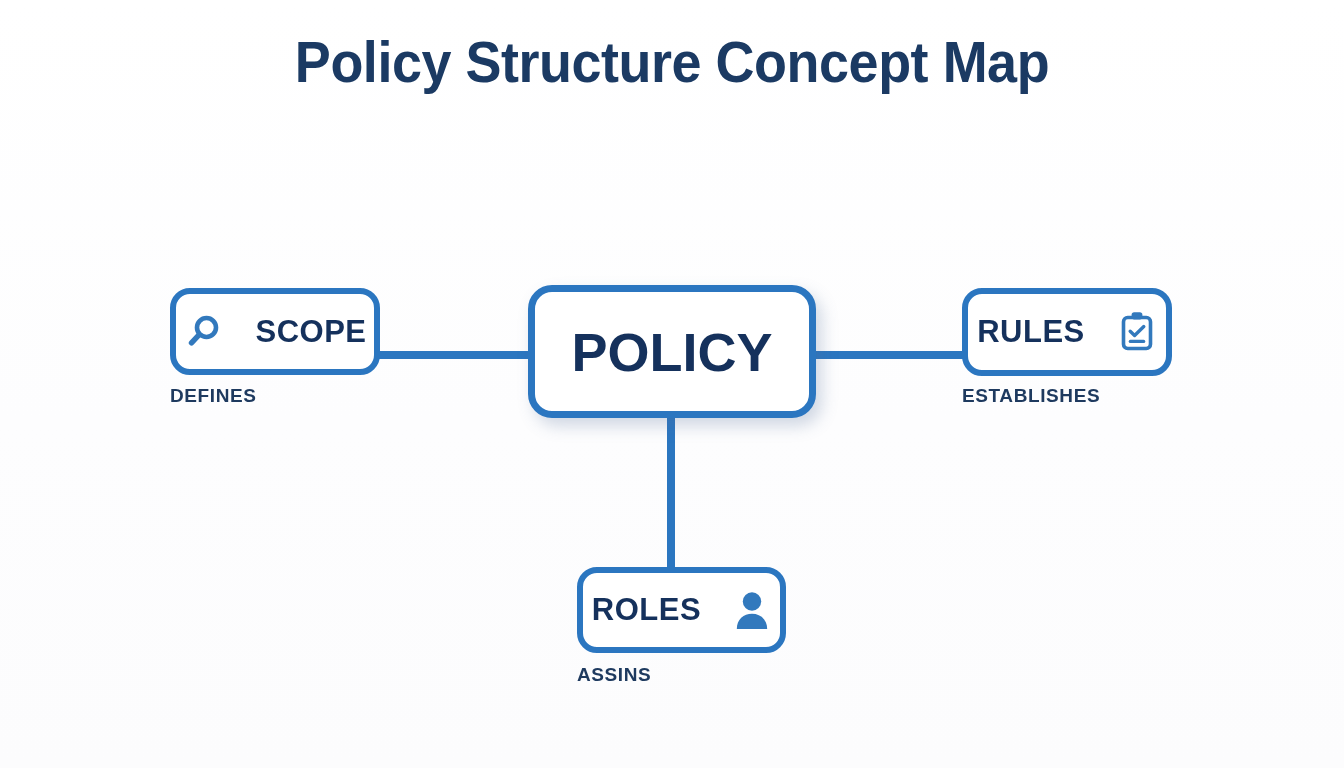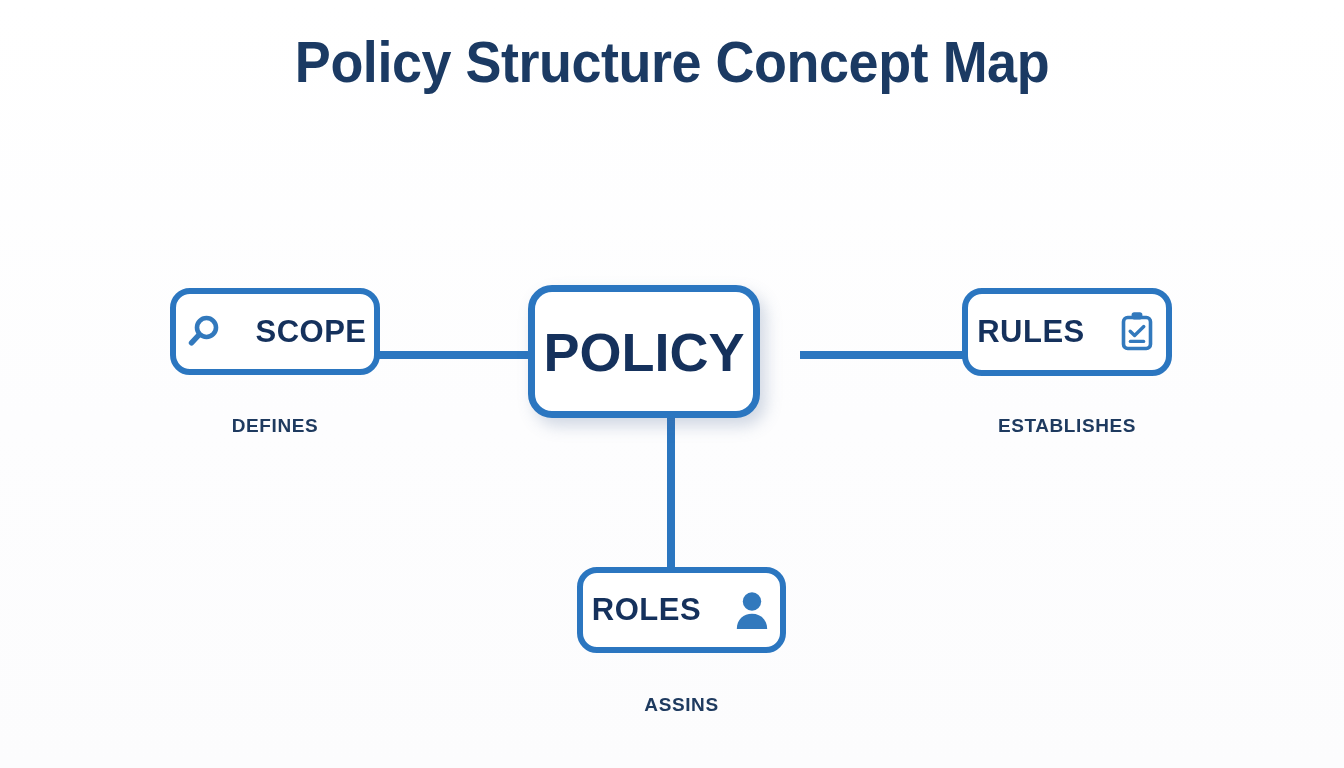--- a/index.html
+++ b/index.html
@@ -79,21 +79,21 @@
     font-weight: bold;
     color: #15315c;
     letter-spacing: 0.5px;
     white-space: nowrap;
   }
 
   
   #node-policy {
     left: 528px;
     top: 285px;
-    width: 232px;
+    width: 288px;
     height: 133px;
     border-width: 7px;
     border-radius: 24px;
     box-shadow: 6px 8px 16px rgba(80, 110, 150, 0.26);
   }
   #node-policy .node-label {
     font-size: 54px;
     letter-spacing: 0px;
   }
 
@@ -124,23 +124,22 @@
   }
 
   
   .relation {
     position: absolute;
     font-family: "Liberation Sans", sans-serif;
     font-size: 19px;
     font-weight: bold;
     color: #1e3a5f;
     letter-spacing: 0.6px;
-    text-align: center;
+    text-align: left;
     white-space: nowrap;
-    margin-top: 30px;
   }
   #rel-defines {
     left: 170px;
     top: 385px;
     width: 210px;
   }
   #rel-establishes {
     left: 962px;
     top: 385px;
     width: 210px;

